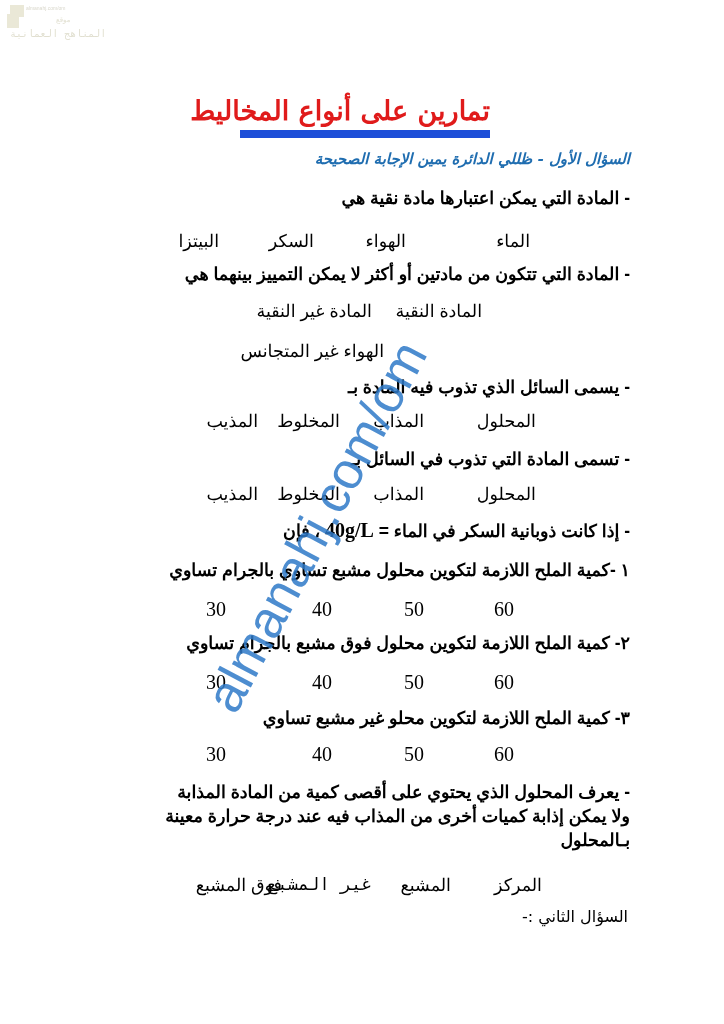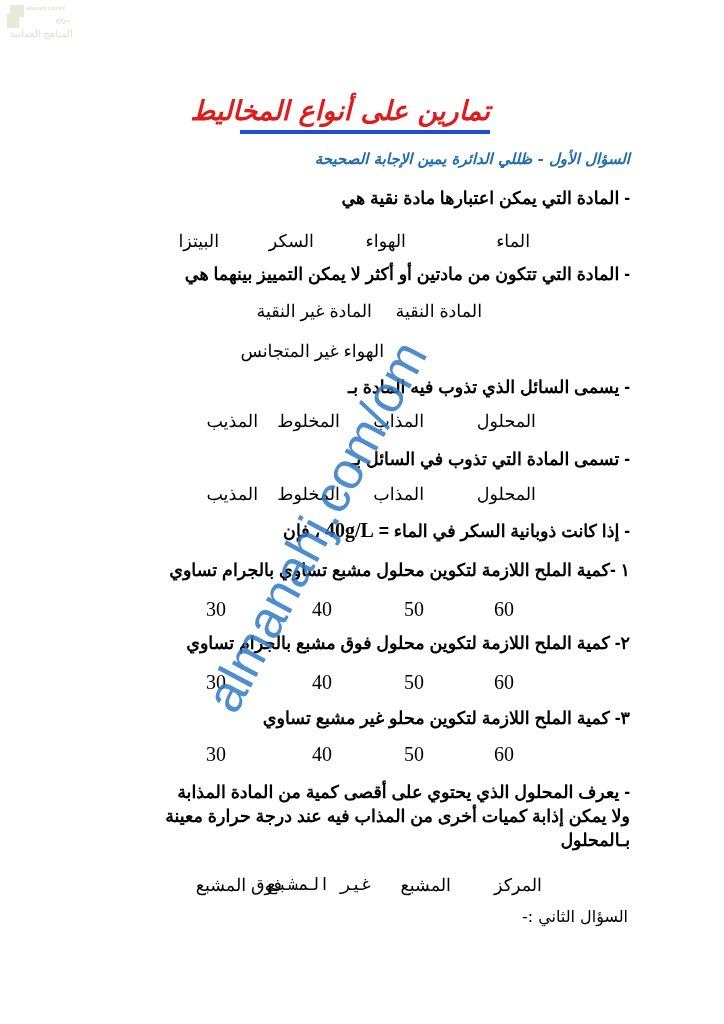--- a/index.html
+++ b/index.html
@@ -44,37 +44,36 @@
       white-space: nowrap;
     }
     .corner-logo .name1 {
       position: absolute; left: 28px; top: 14px;
       font-size: 7px; color: #c9c6aa; font-family: "DejaVu Sans", sans-serif;
       white-space: nowrap;
       margin-left: 24px;
     }
     .corner-logo .name2 {
       position: absolute; left: 6px; top: 26px;
-      font-size: 10px; color: #c9c6aa; font-family: Liberation Sans, sans-serif;
+      font-size: 10px; color: #c9c6aa; font-family: Liberation Mono, monospace;
       white-space: nowrap; direction: rtl;
     }
 
     .title {
       position: absolute;
       top: 94px;
       left: 240px;
       width: 250px;
       text-align: center;
       font-family: "DejaVu Serif", serif;
       font-size: 27px;
       color: #e01b1b;
       font-weight: bold;
-      font-style: italic;
       line-height: 34px;
-      border-bottom: 4px solid #1d4ed8;
+      border-bottom: 8px solid #1d4ed8;
       padding-bottom: 2px;
       white-space: nowrap;
     }
     .section-heading {
       position: absolute;
       right: 94px;
       top: 150px;
       font-family: "DejaVu Serif", serif;
       font-size: 15px;
       color: #1f6db0;

